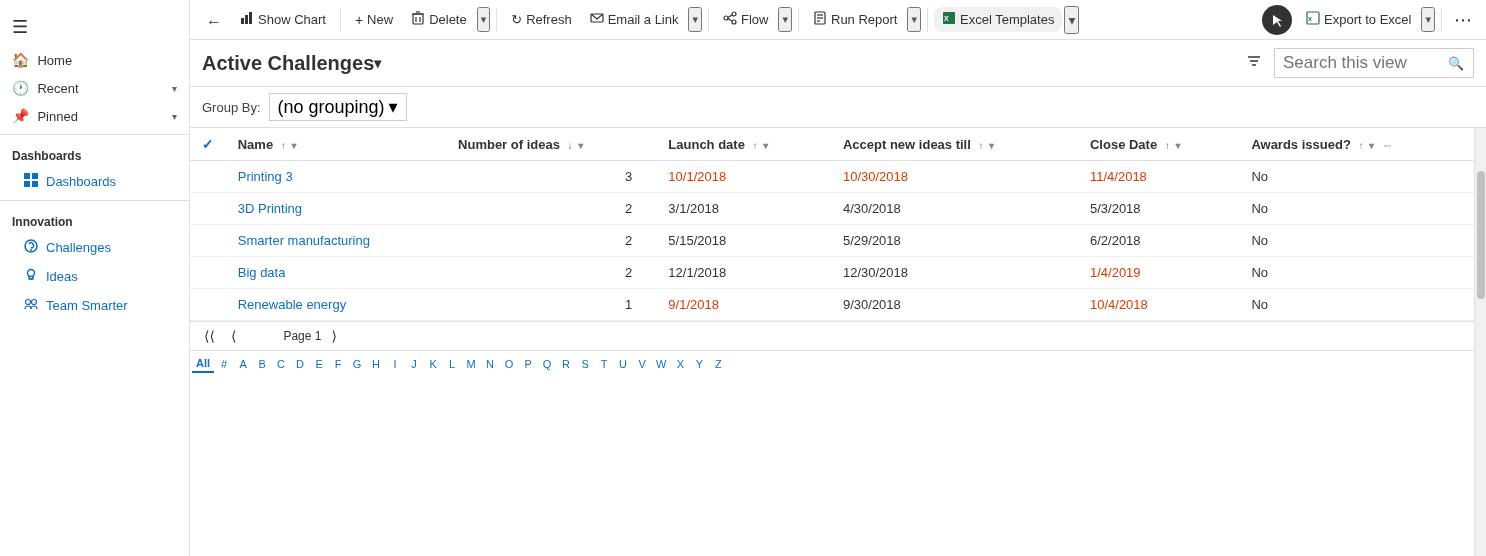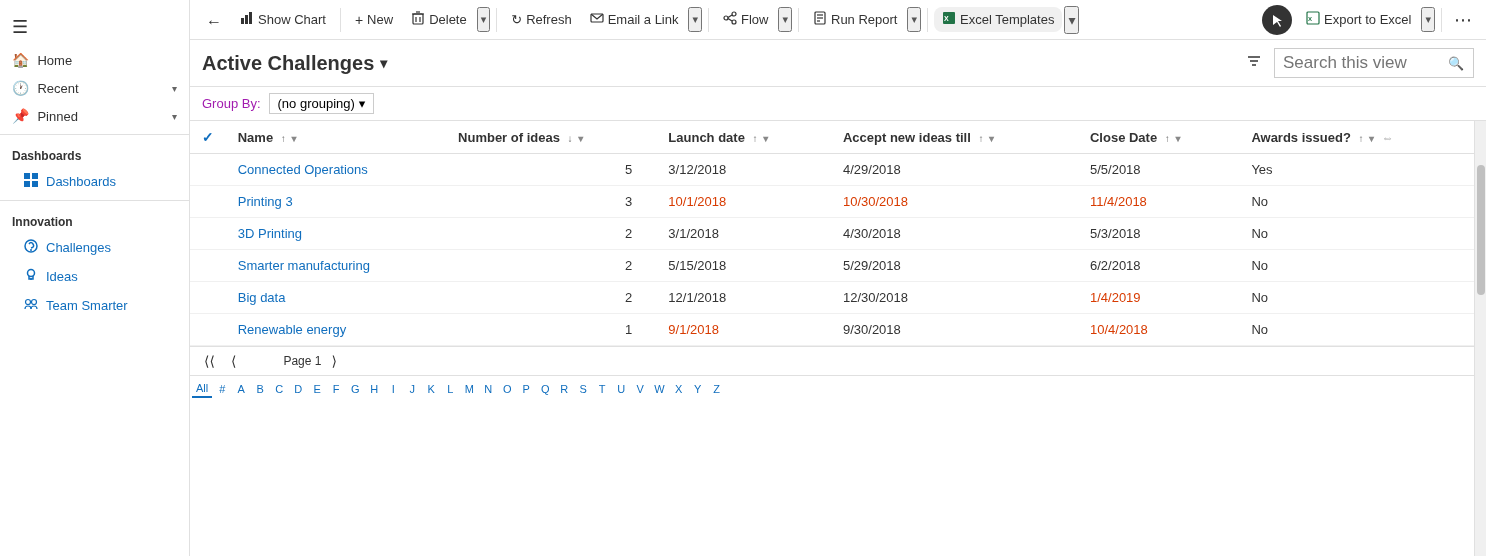--- a/index.html
+++ b/index.html
@@ -100,21 +100,20 @@
       border-bottom: 1px solid #e0e0e0;
       gap: 8px;
       background: #fff;
     }
     .page-title {
       font-size: 20px;
       font-weight: 600;
       color: #333;
       display: flex;
       align-items: center;
-      gap: 6px;
     }
     .header-spacer { flex: 1; }
     .filter-icon { font-size: 16px; color: #333; cursor: pointer; padding: 4px; }
     .search-box {
       display: flex;
       align-items: center;
       border: 1px solid #ccc;
       padding: 4px 8px;
       width: 200px;
       gap: 4px;
@@ -128,25 +127,25 @@
     
     .groupby-bar {
       display: flex;
       align-items: center;
       padding: 6px 12px;
       border-bottom: 1px solid #e0e0e0;
       font-size: 13px;
       gap: 8px;
       background: #fff;
     }
-    .groupby-label { color: #a21caf; }
+    .groupby-label { color: #404040; }
     .groupby-select {
       border: 1px solid #ccc;
       padding: 2px 8px;
-      font-size: 13px;
+      font-size: 18px;
       cursor: pointer;
       display: flex;
       align-items: center;
       gap: 4px;
       background: #fff;
     }
 
     
     .table-container {
       flex: 1;
@@ -205,21 +204,21 @@
       flex-wrap: nowrap;
       overflow: hidden;
     }
     .alpha-item {
       padding: 2px 4px;
       cursor: pointer;
       color: #106ebe;
       min-width: 18px;
       text-align: center;
     }
-    .alpha-item.active { color: #106ebe; font-weight: 400; border-bottom: 2px solid #106ebe; }
+    .alpha-item.active { color: #106ebe; font-weight: 700; border-bottom: 2px solid #106ebe; }
 
     
     .scrollbar-stub {
       width: 12px;
       background: #f0f0f0;
       border-left: 1px solid #e0e0e0;
       position: relative;
     }
     .scrollbar-thumb {
       width: 8px;
@@ -499,29 +498,20 @@
               <span class="col-actions">▾</span>
             </th>
             <th>
               Awards issued? <span class="sort-icon">↑</span>
               <span class="col-actions">▾</span>
               <span class="col-resize-icon">⇔</span>
             </th>
           </tr>
         </thead>
         <tbody id="table-body">
-        <tr>
-      <td class="checkbox-cell"></td>
-      <td class="name-cell">Connected Operations</td>
-      <td class="number-cell">5</td>
-      <td class="">3/12/2018</td>
-      <td class="">4/29/2018</td>
-      <td class="">5/5/2018</td>
-      <td>Yes</td>
-    </tr>
             <tr>
       <td class="checkbox-cell"></td>
       <td class="name-cell">Printing 3</td>
       <td class="number-cell">3</td>
       <td class="overdue">10/1/2018</td>
       <td class="overdue">10/30/2018</td>
       <td class="overdue">11/4/2018</td>
       <td>No</td>
     </tr>
             <tr>

